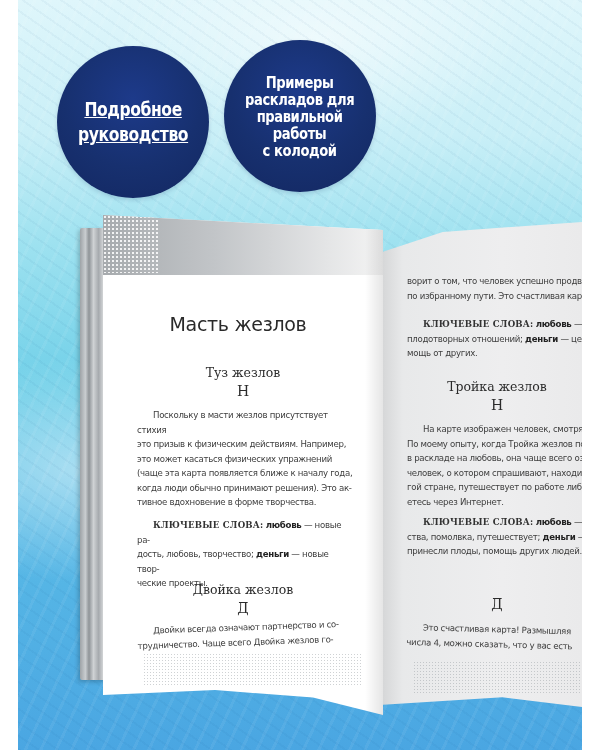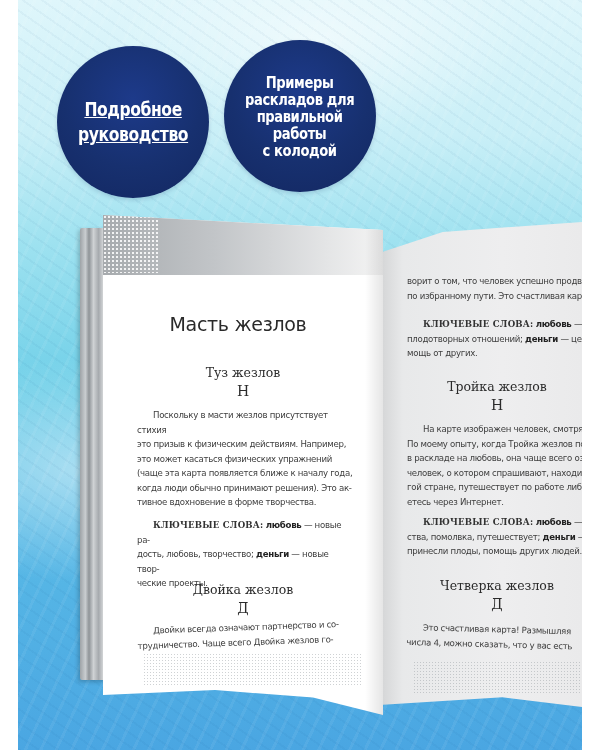--- a/index.html
+++ b/index.html
@@ -188,21 +188,20 @@
       <span class="line">гой стране, путешествует по работе либо вь</span>
       <span class="line">етесь через Интернет.</span>
     </div>
 
     <div class="pg sans rp-p4">
       <span class="line"><span class="indent"></span><span class="kw">КЛЮЧЕВЫЕ СЛОВА:</span> <b class="bold">любовь</b><span> — обяз</span></span>
       <span class="line"><span>ства, помолвка, путешествует; </span><b class="bold">деньги</b><span> —</span></span>
       <span class="line">принесли плоды, помощь других людей.</span>
     </div>
 
-    <div class="pg serif-h rp-h2">Четверка жезлов</div>
     <div class="pg serif-h rp-l2">Д</div>
 
     <div class="pg sans rp-p5">
       <span class="line"><span class="indent"></span><span>Это счастливая карта! Размышляя</span></span>
       <span class="line">числа 4, можно сказать, что у вас есть</span>
     </div>
 
     <div class="dots-bottom"></div>
   </div>
 </div>

